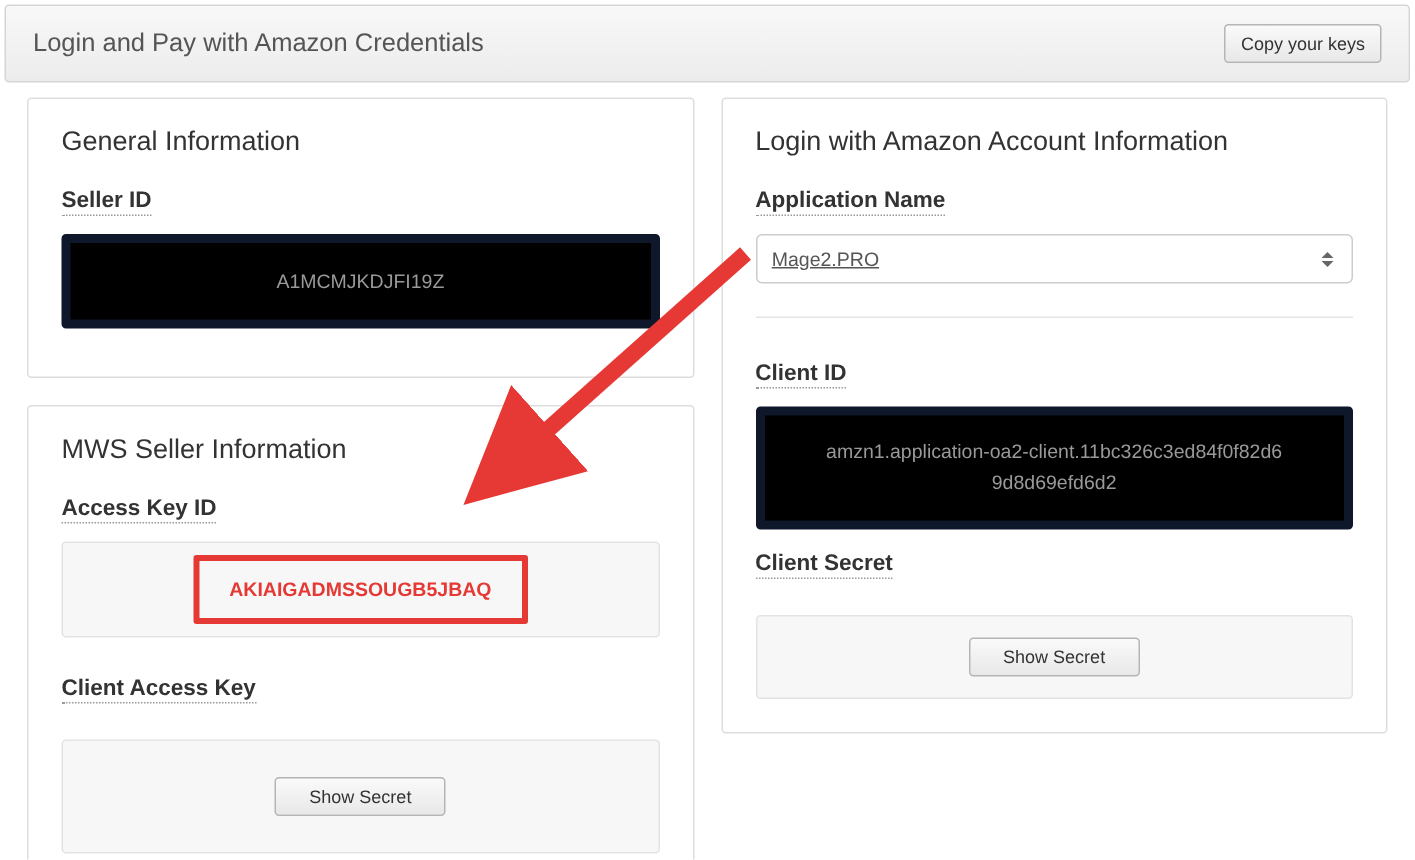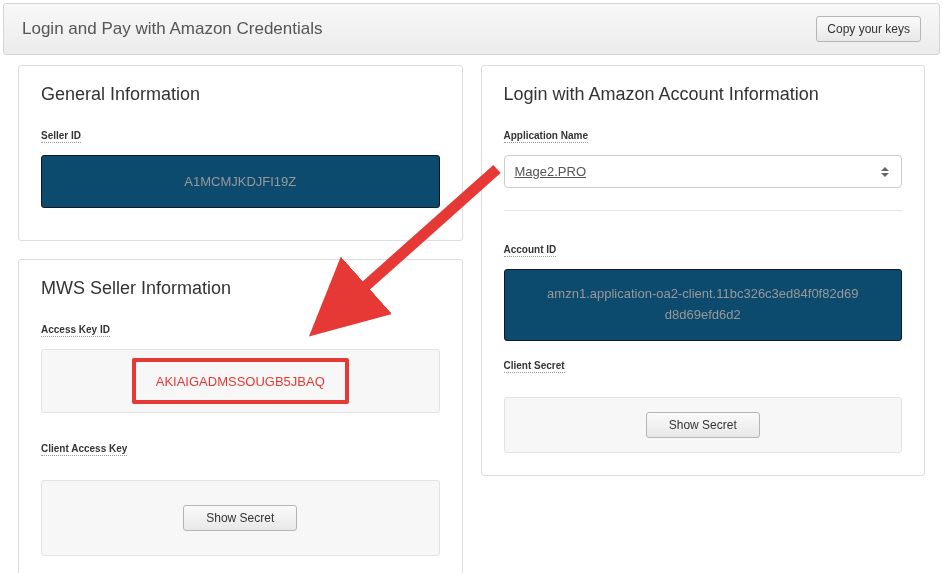--- a/index.html
+++ b/index.html
@@ -53,31 +53,31 @@
       padding: 18px 22px 22px 22px;
       margin-bottom: 18px;
     }
     .panel h2 {
       font-size: 18px;
       font-weight: normal;
       color: #333;
       margin-bottom: 20px;
     }
     .field-label {
-      font-size: 10px;
+      font-size: 15px;
       font-weight: bold;
       color: #333;
       border-bottom: 1px dotted #999;
       display: inline-block;
       padding-bottom: 1px;
       margin-bottom: 12px;
     }
     .value-box {
-      background: #0c4a6e;
-      border: 1px solid #0f172a;
+      background: #000000;
+      border: 6px solid #0f172a;
       border-radius: 3px;
       padding: 18px 10px;
       text-align: center;
       font-size: 13px;
       color: #999;
       margin-bottom: 10px;
       word-break: break-all;
     }
     .value-box.lined {
       line-height: 1.6;
@@ -139,21 +139,21 @@
     }
     .highlight-box {
       border: 4px solid #e53935;
       border-radius: 2px;
       padding: 10px 20px;
       display: inline-block;
     }
     .highlight-text {
       color: #e53935;
       font-size: 13px;
-      font-weight: normal;
+      font-weight: bold;
     }
     .access-container {
       background: #f7f7f7;
       border: 1px solid #e3e3e3;
       border-radius: 3px;
       padding: 8px;
       text-align: center;
       margin-bottom: 25px;
     }
     .arrow-svg {
@@ -216,21 +216,21 @@
           <span class="select-caret">
             <span class="caret-up"></span>
             <span class="caret-down"></span>
           </span>
         </div>
       </div>
 
       <hr class="divider">
 
       <div>
-        <span class="field-label">Account ID</span>
+        <span class="field-label">Client ID</span>
         <div class="value-box lined" style="padding:14px 40px;">amzn1.application-oa2-client.11bc326c3ed84f0f82d69d8d69efd6d2</div>
       </div>
 
       <div style="margin-top:14px;">
         <span class="field-label">Client Secret</span>
         <div class="secret-box" style="margin-top:12px; padding:14px 10px;">
           <button class="show-btn">Show Secret</button>
         </div>
       </div>
     </div>

